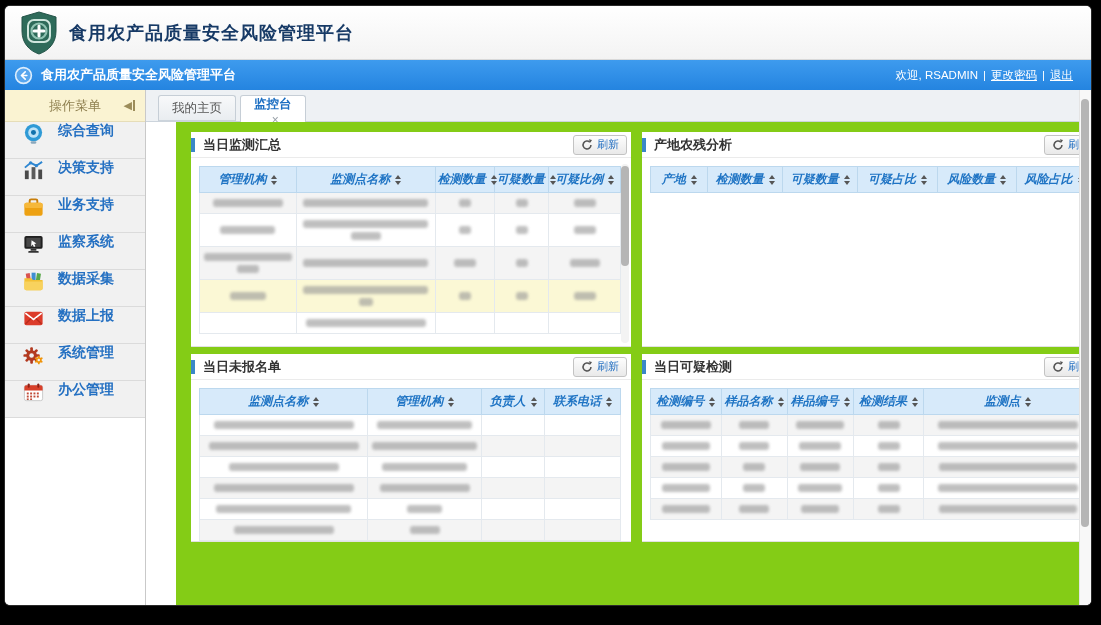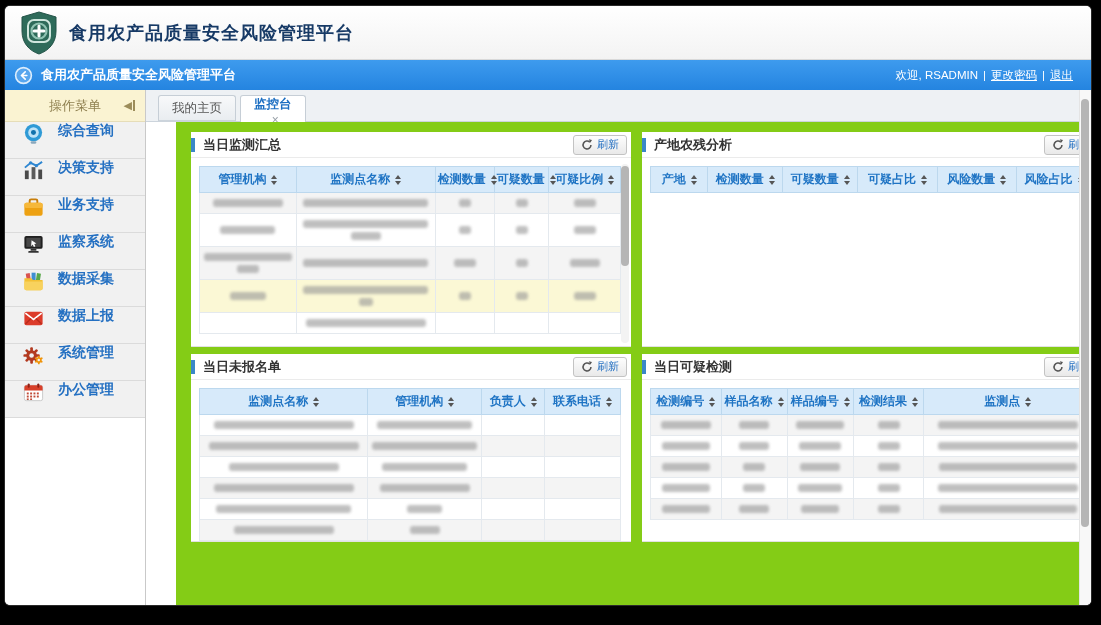--- a/index.html
+++ b/index.html
@@ -46,21 +46,21 @@
   .p-tr { left:466px; top:10px;  width:460px; height:215px; }
   .p-bl { left:15px;  top:232px; width:440px; height:188px; }
   .p-br { left:466px; top:232px; width:460px; height:188px; }
   .phead { height:26px; display:flex; align-items:center; border-bottom:1px solid #ebebeb; }
   .accent { width:4px; height:14px; background:#3a87c8; margin-right:8px; }
   .ptitle { font-size:13px; font-weight:bold; color:#333; }
   .refresh { margin-left:auto; margin-right:4px; height:20px; padding:0 7px; display:flex; align-items:center; gap:4px; border:1px solid #c3c3c3; border-radius:3px; background:linear-gradient(#fdfdfd,#e9e9e9); cursor:pointer; font-size:11px; color:#2470c2; }
   .refresh svg { width:12px; height:12px; }
 
   table.grid { border-collapse:collapse; width:calc(100% - 18px); margin:8px 10px 0 8px; table-layout:fixed; }
-  table.grid th { background:#d7eafa; color:#1f74c4; font-size:12px; font-weight:bold; padding:4px 2px; border:1px solid #bcd8ee; text-align:center; white-space:nowrap; cursor:pointer; }
+  table.grid th { background:#d7eafa; color:#1f74c4; font-size:12px; font-weight:bold; padding:4px 2px; border:1px solid #bcd8ee; text-align:center; white-space:nowrap; cursor:pointer;font-style:italic; }
   table.grid td { font-size:12px; color:#444; padding:4px 3px; border:1px solid #e4e9ee; text-align:center; height:14px; }
   tr.bg-gray td { background:#f4f4f4; }
   tr.bg-white td { background:#fff; }
   tr.bg-yellow td { background:#fbf8d5; }
   .p-br td { padding:7px 3px; }
   .sort { display:inline-flex; flex-direction:column; gap:2px; margin-left:5px; vertical-align:middle; }
   .sort i { width:0; height:0; border-left:3.5px solid transparent; border-right:3.5px solid transparent; }
   .sort .up { border-bottom:4px solid #555; }
   .sort .dn { border-top:4px solid #555; }
   .blur { display:block; height:8px; background:#969696; border-radius:3px; filter:blur(1.6px); opacity:.6; margin:2px auto; }

